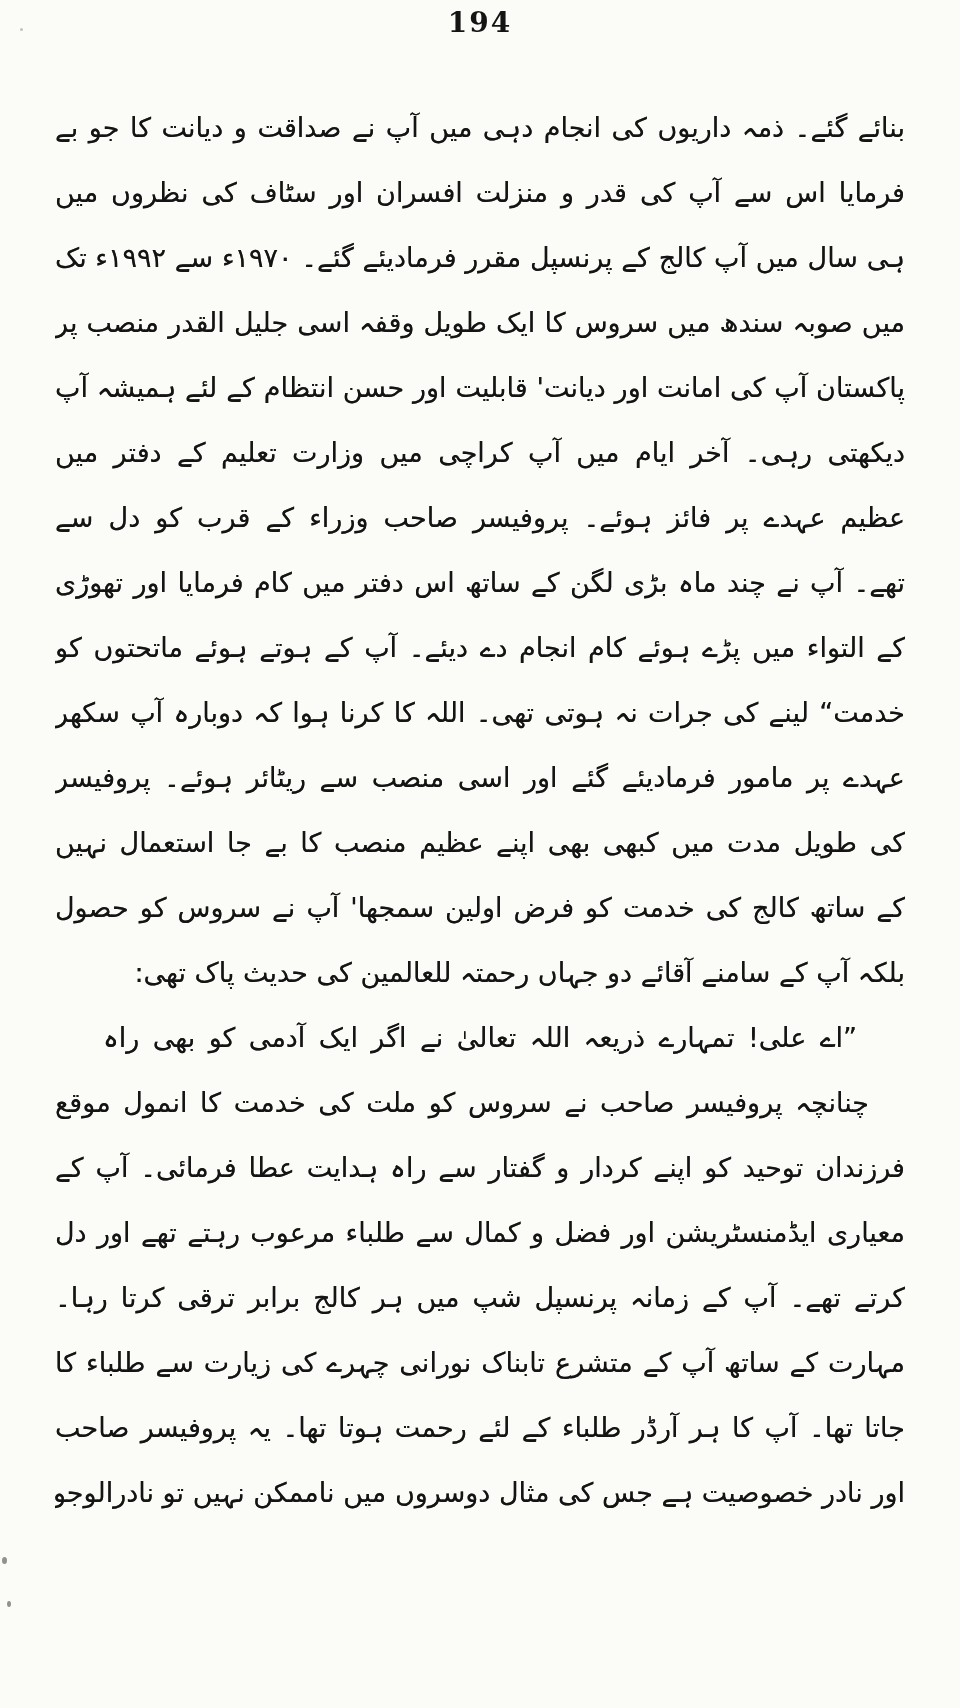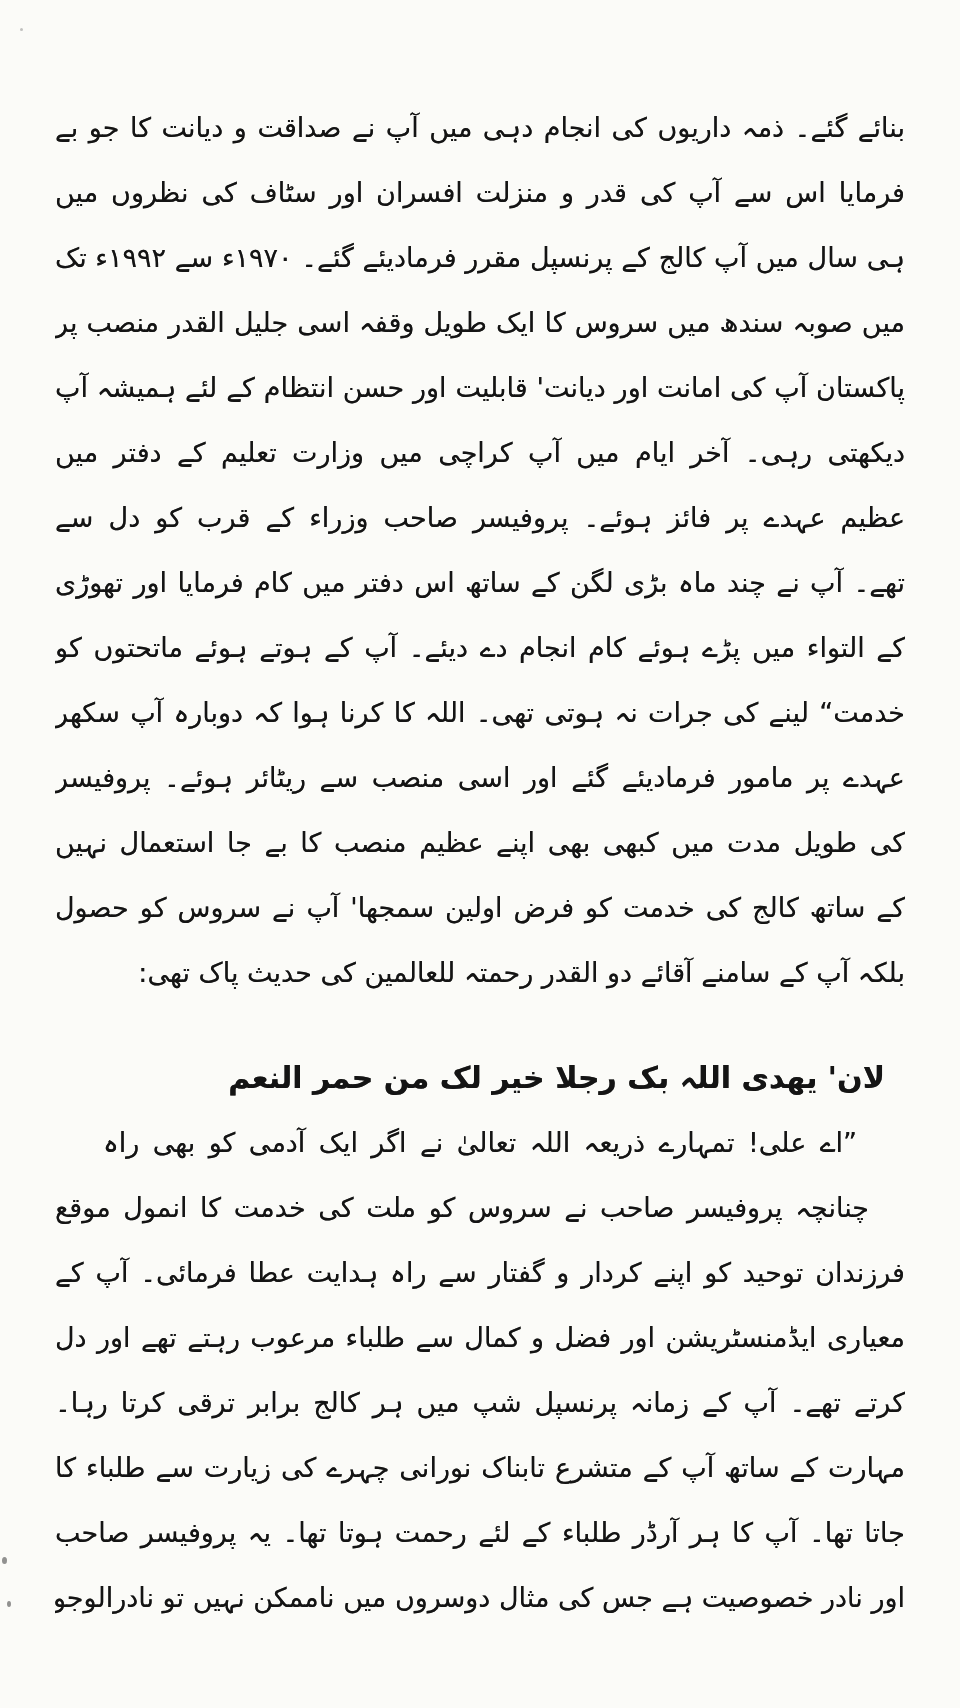--- a/index.html
+++ b/index.html
@@ -42,37 +42,37 @@
   }
   .speck { position:absolute; background:#3a3a3a; border-radius:50%; opacity:.55; }
   .s1 { width:5px; height:7px; left:2px;  top:1557px; }
   .s2 { width:4px; height:6px; left:7px;  top:1601px; }
   .s3 { width:3px; height:3px; left:20px; top:28px; opacity:.3; }
 </style>
 </head>
 <body>
 
 <div class="page">
+  <div class="pagenum">194</div>
 
   <div class="textbody">
     <div class="line jl">بنائے گئے۔ ذمہ داریوں کی انجام دہی میں آپ نے صداقت و دیانت کا جو بے مثال مظاہرہ</div>
     <div class="line jl">فرمایا اس سے آپ کی قدر و منزلت افسران اور سٹاف کی نظروں میں دوبالا ہوتی چلی گئی۔ چند</div>
     <div class="line jl">ہی سال میں آپ کالج کے پرنسپل مقرر فرمادیئے گئے۔ ۱۹۷۰ء سے ۱۹۹۲ء تک چھ متعدد کالجوں</div>
     <div class="line jl">میں صوبہ سندھ میں سروس کا ایک طویل وقفہ اسی جلیل القدر منصب پر گزارا۔ حکومت</div>
     <div class="line jl">پاکستان آپ کی امانت اور دیانت' قابلیت اور حسن انتظام کے لئے ہمیشہ آپ کو قدر سے</div>
     <div class="line jl">دیکھتی رہی۔ آخر ایام میں آپ کراچی میں وزارت تعلیم کے دفتر میں ایڈیشنل سیکرٹری کے</div>
     <div class="line jl">عظیم عہدے پر فائز ہوئے۔ پروفیسر صاحب وزراء کے قرب کو دل سے مرغوب نہیں رکھتے</div>
     <div class="line jl">تھے۔ آپ نے چند ماہ بڑی لگن کے ساتھ اس دفتر میں کام فرمایا اور تھوڑی مدت میں سالوں</div>
     <div class="line jl">کے التواء میں پڑے ہوئے کام انجام دے دیئے۔ آپ کے ہوتے ہوئے ماتحتوں کو ”حق</div>
     <div class="line jl">خدمت“ لینے کی جرات نہ ہوتی تھی۔ اللہ کا کرنا ہوا کہ دوبارہ آپ سکھر میں پرنسپل کے</div>
     <div class="line jl">عہدے پر مامور فرمادیئے گئے اور اسی منصب سے ریٹائر ہوئے۔ پروفیسر صاحب نے سروس</div>
     <div class="line jl">کی طویل مدت میں کبھی بھی اپنے عظیم منصب کا بے جا استعمال نہیں فرمایا' بلکہ پوری مستعدی</div>
     <div class="line jl">کے ساتھ کالج کی خدمت کو فرض اولین سمجھا' آپ نے سروس کو حصول زر کے لئے نہیں اپنایا</div>
-    <div class="line end">بلکہ آپ کے سامنے آقائے دو القدر رحمتہ للعالمین کی حدیث پاک تھی:</div>
-    <div class="line hadith">لان' یهدی اللہ بک رجلا خیر لک من حمر النعم</div>
+    <div class="line end">بلکہ آپ کے سامنے آقائے دو جہاں رحمتہ للعالمین کی حدیث پاک تھی:</div>
     <div class="line jl quote">”اے علی! تمہارے ذریعہ اللہ تعالیٰ نے اگر ایک آدمی کو بھی راہ ہدایت فرمادی تو یہ</div>
     <div class="line jl indent">چنانچہ پروفیسر صاحب نے سروس کو ملت کی خدمت کا انمول موقع جانا اور ہزارہا</div>
     <div class="line jl">فرزندان توحید کو اپنے کردار و گفتار سے راہ ہدایت عطا فرمائی۔ آپ کے حسن اخلاق</div>
     <div class="line jl">معیاری ایڈمنسٹریشن اور فضل و کمال سے طلباء مرعوب رہتے تھے اور دل سے عزت بھی</div>
     <div class="line jl">کرتے تھے۔ آپ کے زمانہ پرنسپل شپ میں ہر کالج برابر ترقی کرتا رہا۔ دنیاوی علوم میں</div>
     <div class="line jl">مہارت کے ساتھ آپ کے متشرع تابناک نورانی چہرے کی زیارت سے طلباء کا باطن بھی جگمگا</div>
     <div class="line jl">جاتا تھا۔ آپ کا ہر آرڈر طلباء کے لئے رحمت ہوتا تھا۔ یہ پروفیسر صاحب کی ایک ایسی نایاب</div>
     <div class="line end">اور نادر خصوصیت ہے جس کی مثال دوسروں میں ناممکن نہیں تو نادرالوجود ضرور ہے۔۔</div>
   </div>
 

